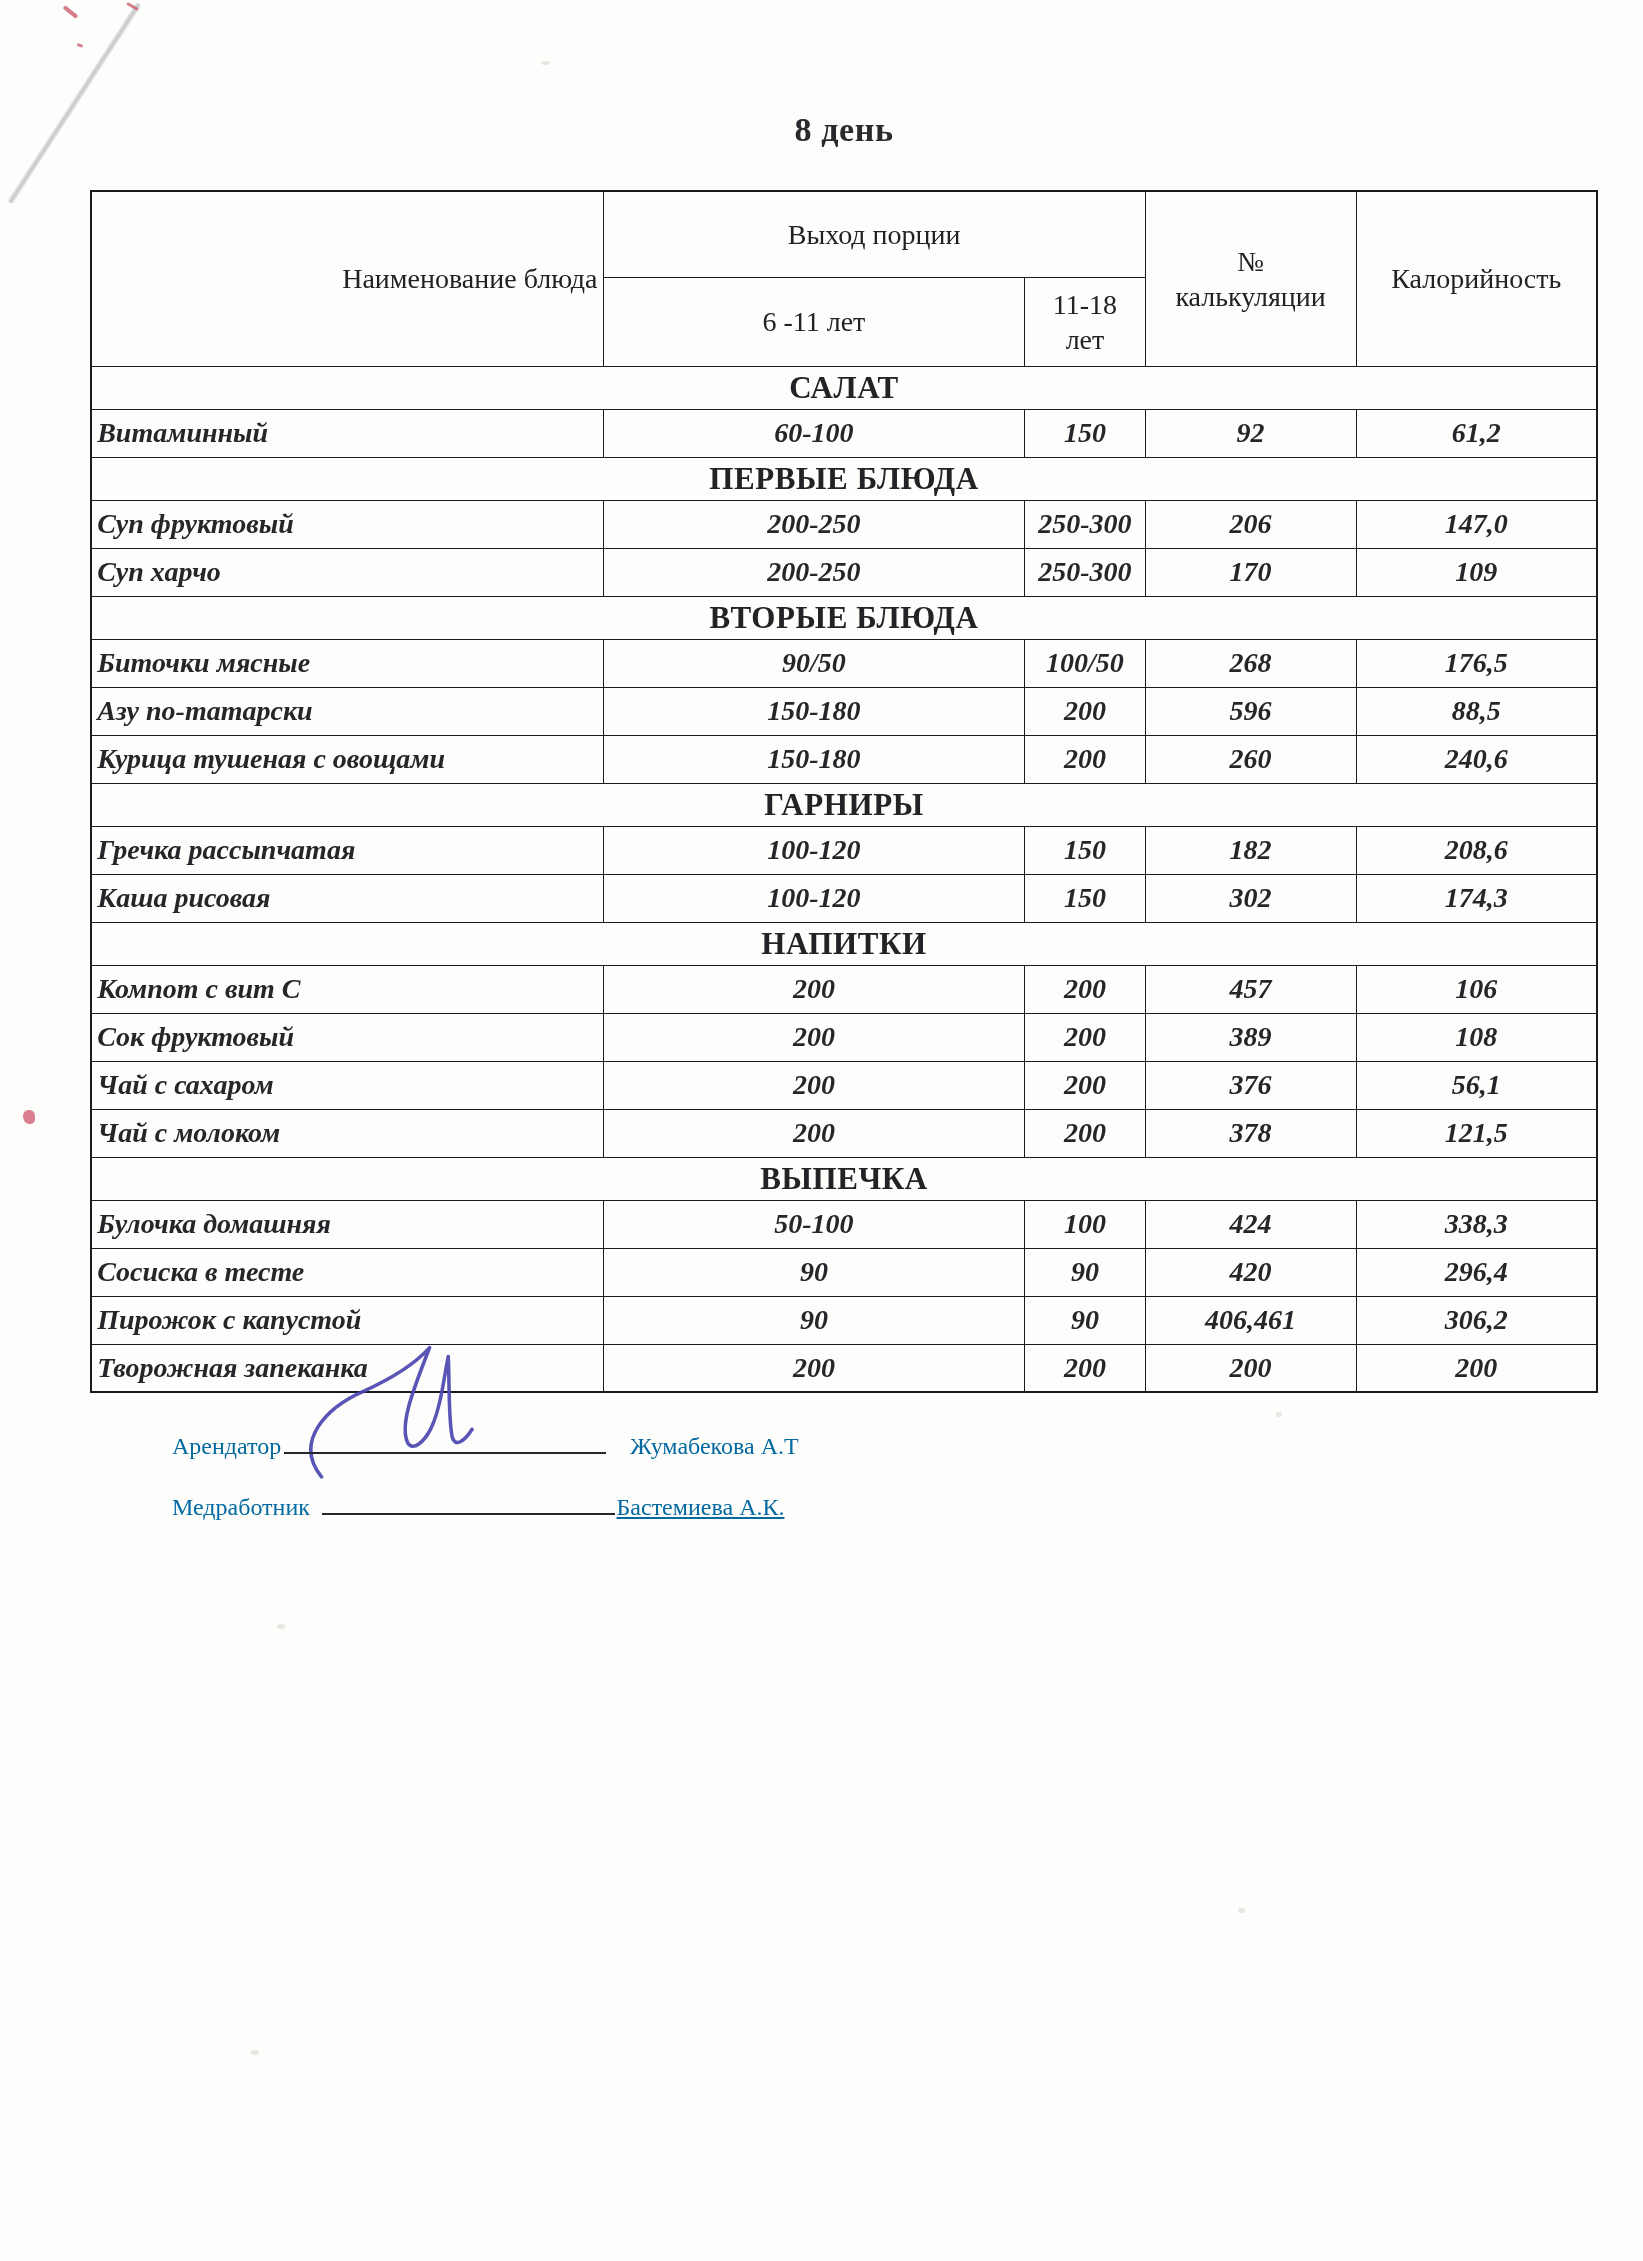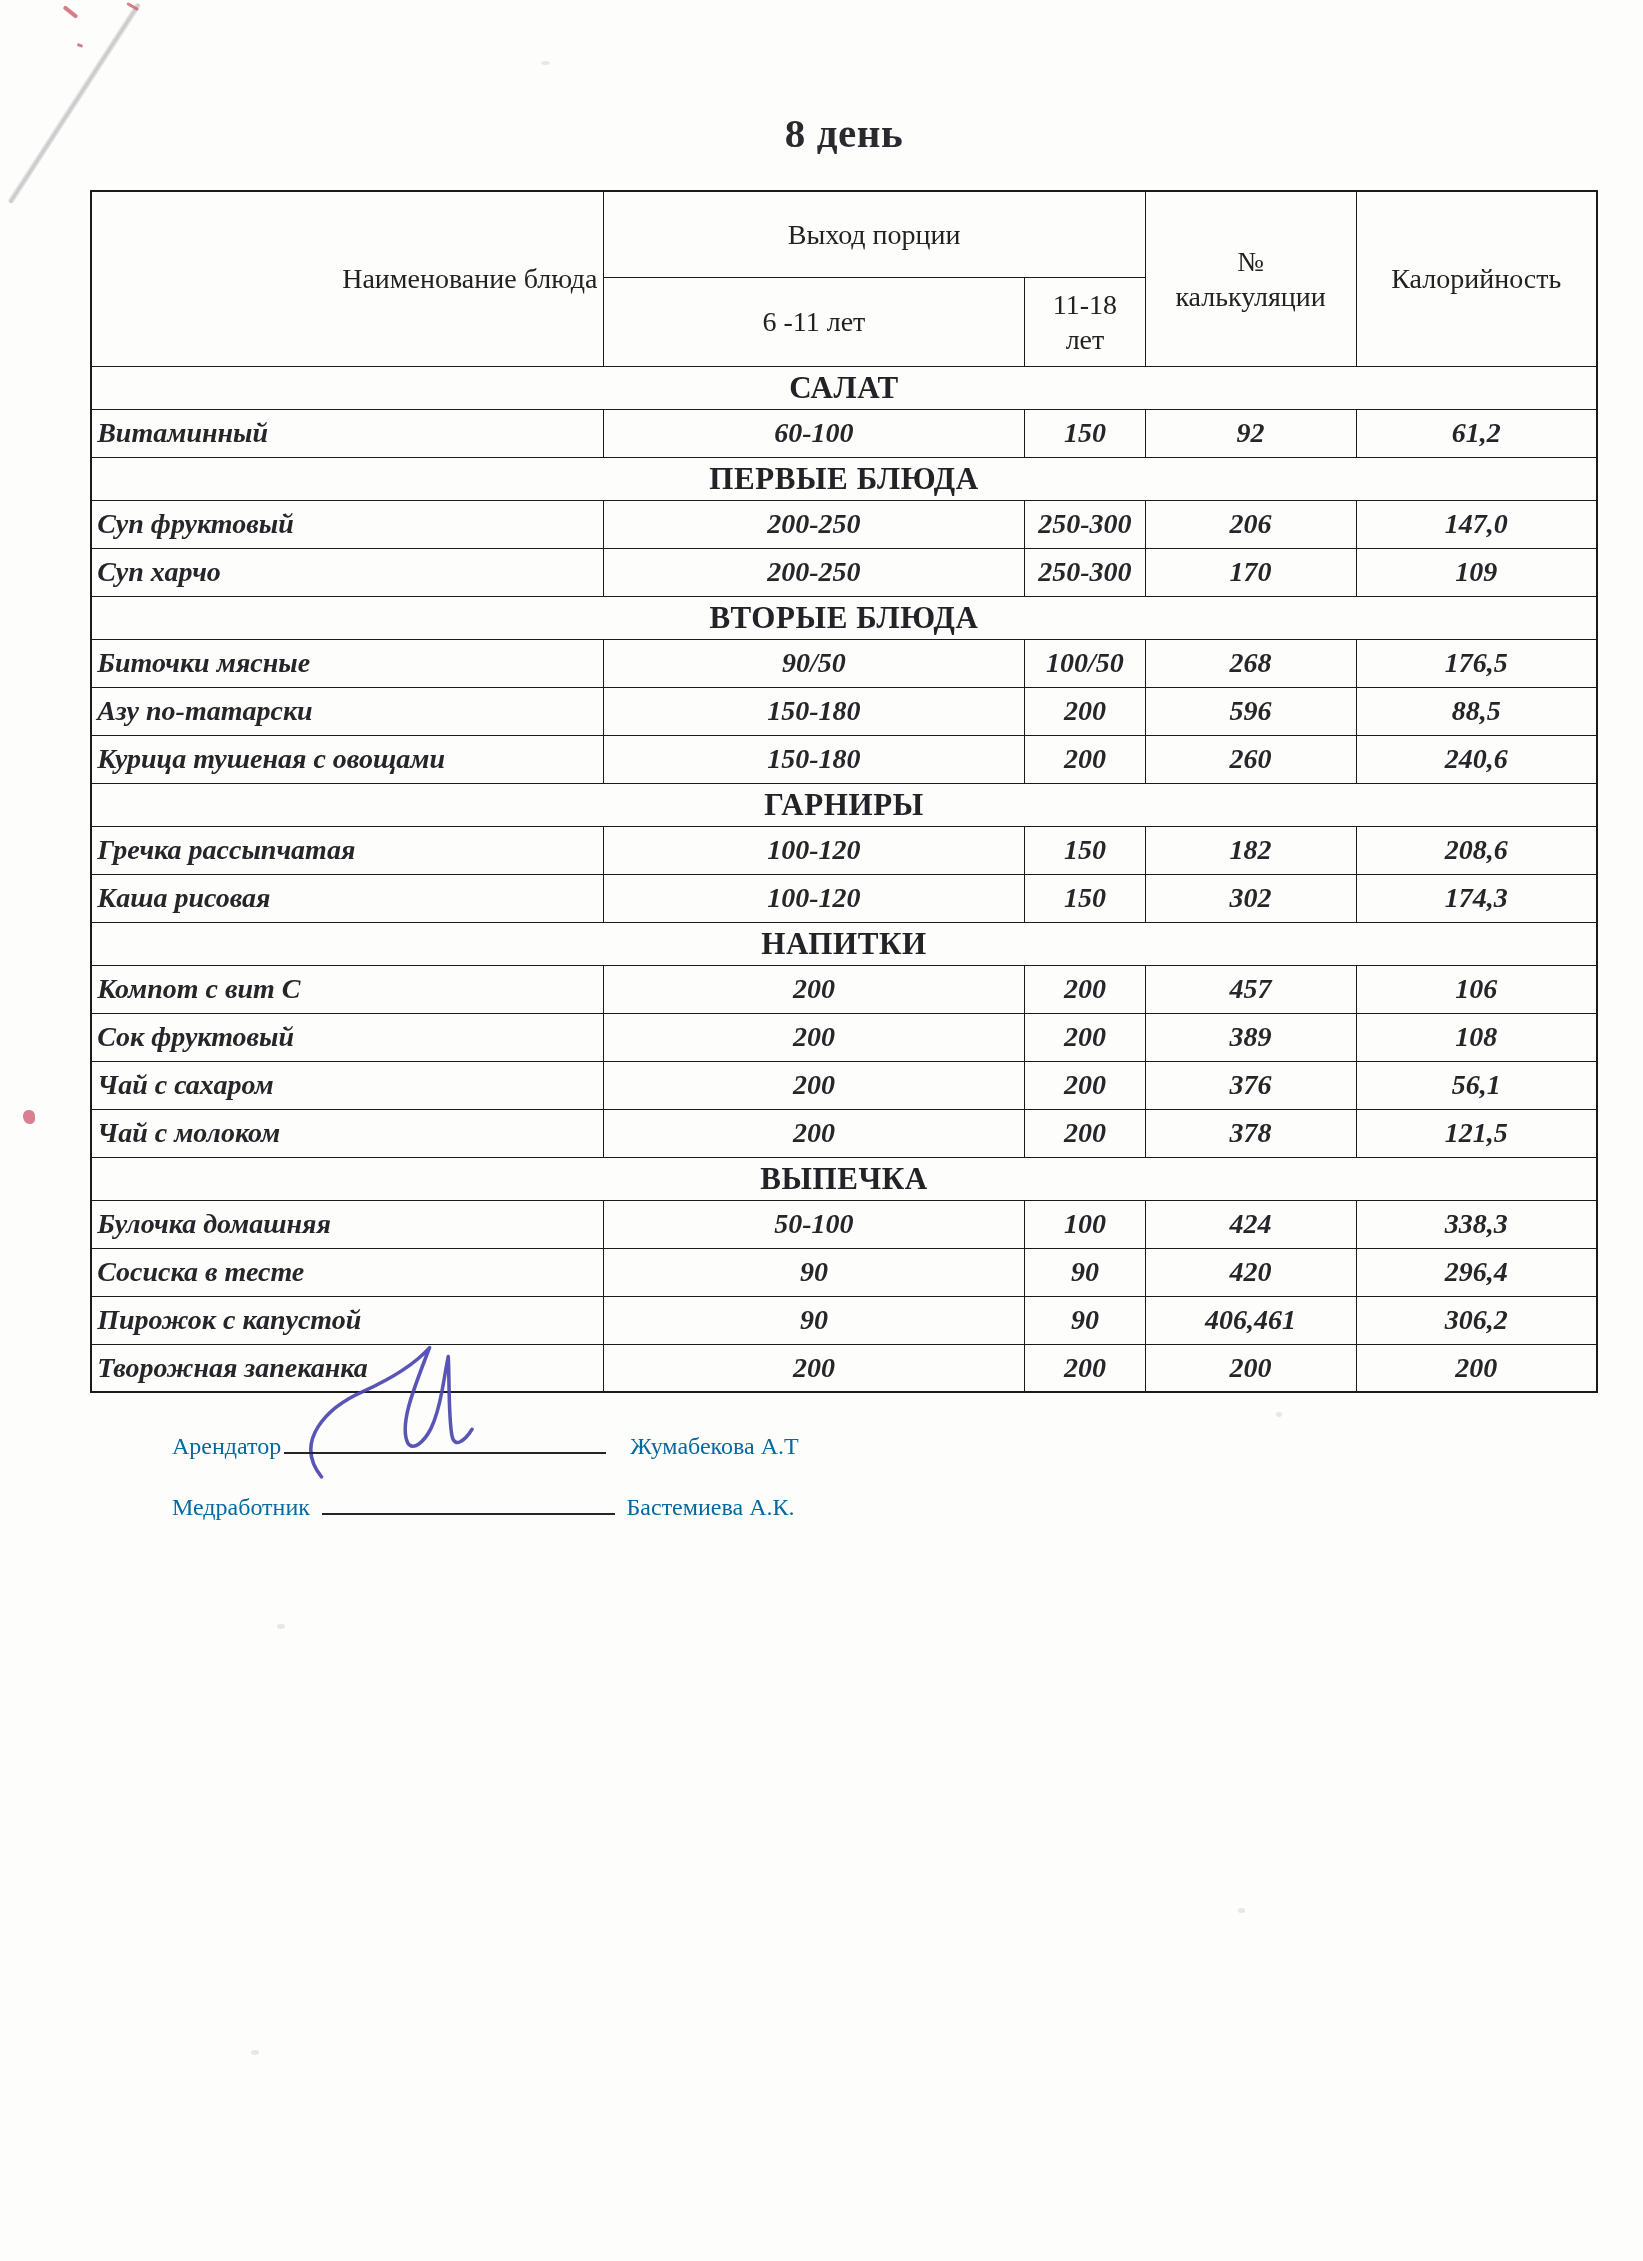--- a/index.html
+++ b/index.html
@@ -23,21 +23,21 @@
   .red-speck{position:absolute;background:#c95f6e;opacity:.8;border-radius:1.9px;}
   .speck1{left:62px;top:10.3px;width:17px;height:3.9px;transform:rotate(38deg);}
   .speck2{left:126px;top:5.2px;width:13px;height:3.2px;transform:rotate(30deg);}
   .speck3{left:77px;top:44px;width:6.4px;height:2.6px;transform:rotate(20deg);}
   .red-dot{position:absolute;left:23px;top:1110px;width:11.6px;height:14px;background:#d2687b;border-radius:50% 50% 40% 60%;opacity:.85;}
   .gray-fleck{position:absolute;background:#d8d8d4;border-radius:50%;opacity:.6;}
 
   
   .doc-title{
     position:absolute;left:90px;top:111px;width:1508px;
-    text-align:center;font-size:41px;font-weight:bold;line-height:1.1;
+    text-align:center;font-size:34px;font-weight:bold;line-height:1.1;
     letter-spacing:0.6px;color:#2a2a2e;
   }
 
   
   table.menu{
     position:absolute;left:90px;top:190px;width:1508px;
     border-collapse:collapse;table-layout:fixed;
     background:transparent;
   }
   table.menu{border:2.6px solid #1b1b1f;}
@@ -77,21 +77,21 @@
   }
 
   
   .sig-block{position:absolute;left:172px;top:1433px;font-size:24px;color:#0369a1;}
   .sig-row{display:flex;align-items:baseline;white-space:nowrap;}
   .sig-row + .sig-row{margin-top:34px;text-align:right;}
   .sig-line{display:inline-block;border-bottom:2.6px solid #26262a;height:6.4px;}
   .line1{width:322px;margin-left:2.6px;}
   .line2{width:293px;margin-left:11.6px;}
   .sig-name1{margin-left:24.5px;}
-  .sig-name2{margin-left:12px;}
+  .sig-name2{margin-left:2px;text-decoration:underline;}
   .sig-svg{position:absolute;left:302px;top:1345px;}
 </style>
 </head>
 <body>
 
 <div class="crease"></div>
 <div class="red-speck speck1"></div>
 <div class="red-speck speck2"></div>
 <div class="red-speck speck3"></div>
 <div class="red-dot"></div>

